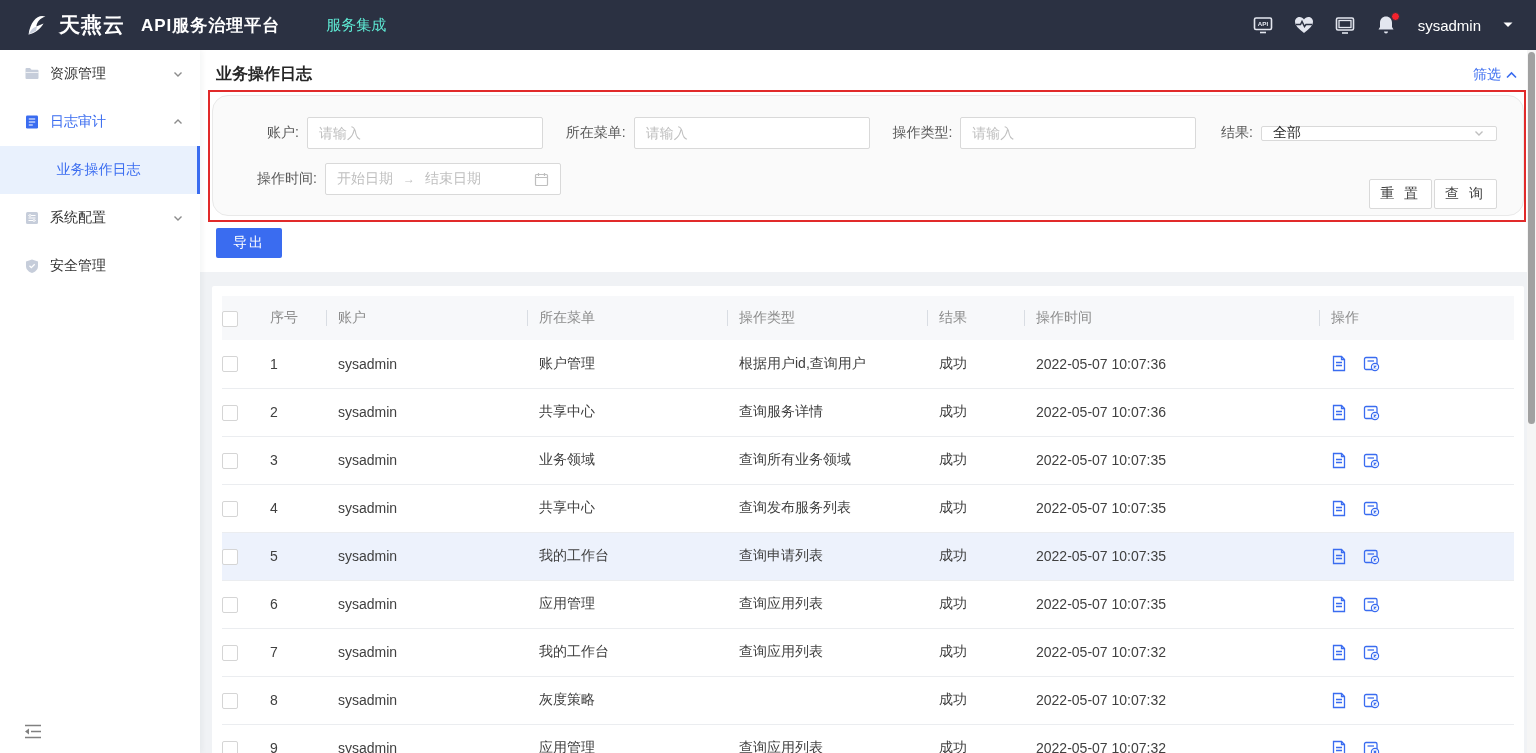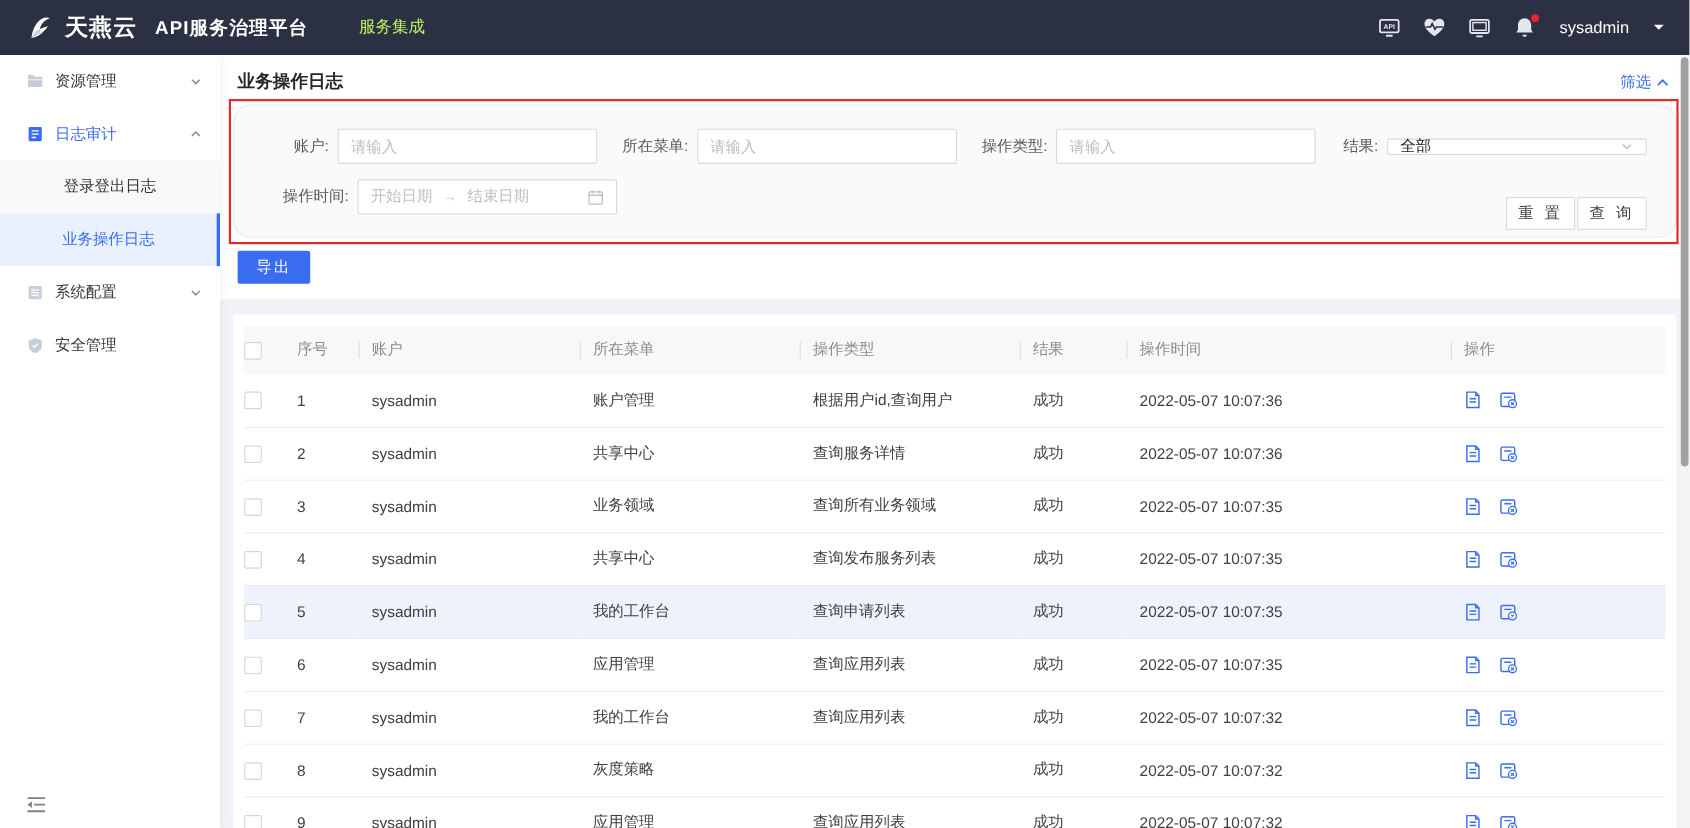--- a/index.html
+++ b/index.html
@@ -6,21 +6,21 @@
   html,body { width:1536px; height:753px; overflow:hidden; background:#f0f2f5;
     font-family:"Liberation Sans","DejaVu Sans",sans-serif; }
 
   
   .navbar { height:50px; background:#2b3142; display:flex; align-items:center; color:#fff; position:relative; z-index:10; }
   .brand { display:flex; align-items:center; padding-left:22px; }
   .logo { width:30px; height:30px; margin-right:7px; }
   .brand-name { font-size:21px; font-weight:bold; letter-spacing:1px; }
   .platform-title { font-size:17px; font-weight:bold; margin-left:16px; letter-spacing:1px; }
   .nav-tabs { display:flex; height:50px; margin-left:22px; }
-  .nav-tab { line-height:50px; padding:0 24px; font-size:15px; color:#bef264; cursor:pointer; }
+  .nav-tab { line-height:50px; padding:0 24px; font-size:15px; color:#5eead4; cursor:pointer; }
   .nav-tab.active { background:#3e4557; color:#fff; }
   .nav-right { margin-left:auto; display:flex; align-items:center; padding-right:22px; gap:19px; }
   .nav-ic { width:22px; height:22px; display:flex; align-items:center; justify-content:center; position:relative; cursor:pointer; }
   .red-dot { position:absolute; top:-2px; right:-3px; width:9px; height:9px; border-radius:50%; background:#f5222d; border:1.5px solid #2b3142; }
   .username { font-size:15px; margin-left:2px; cursor:pointer; }
   .caret { margin-left:2px; cursor:pointer; display:flex; }
 
   
   .layout { display:flex; height:703px; }
 
@@ -155,21 +155,20 @@
           </svg>
       </span>
       <span class="s-label">日志审计</span>
       <span class="chev">
         <svg width="12" height="12" viewBox="0 0 12 12">
             <path d="M2.5 7.5 L6 4 L9.5 7.5" fill="none" stroke="#8c8c8c" stroke-width="1.4"></path>
           </svg>
       </span>
     </div>
 
-    <div class="side-sub">登录登出日志</div>
     <div class="side-sub selected">业务操作日志</div>
 
     <div class="side-item">
       <span class="s-ic">
         <svg width="16" height="16" viewBox="0 0 16 16">
             <rect x="2" y="2" width="12" height="12" rx="1.5" fill="#c6cdda"></rect>
             <path d="M4.5 5.5 h7 M4.5 8 h7 M4.5 10.5 h7" stroke="#ffffff" stroke-width="1.2"></path>
             <circle cx="6" cy="5.5" r="1" fill="#c6cdda" stroke="#ffffff" stroke-width="0.8"></circle>
             <circle cx="10" cy="10.5" r="1" fill="#c6cdda" stroke="#ffffff" stroke-width="0.8"></circle>
           </svg>

